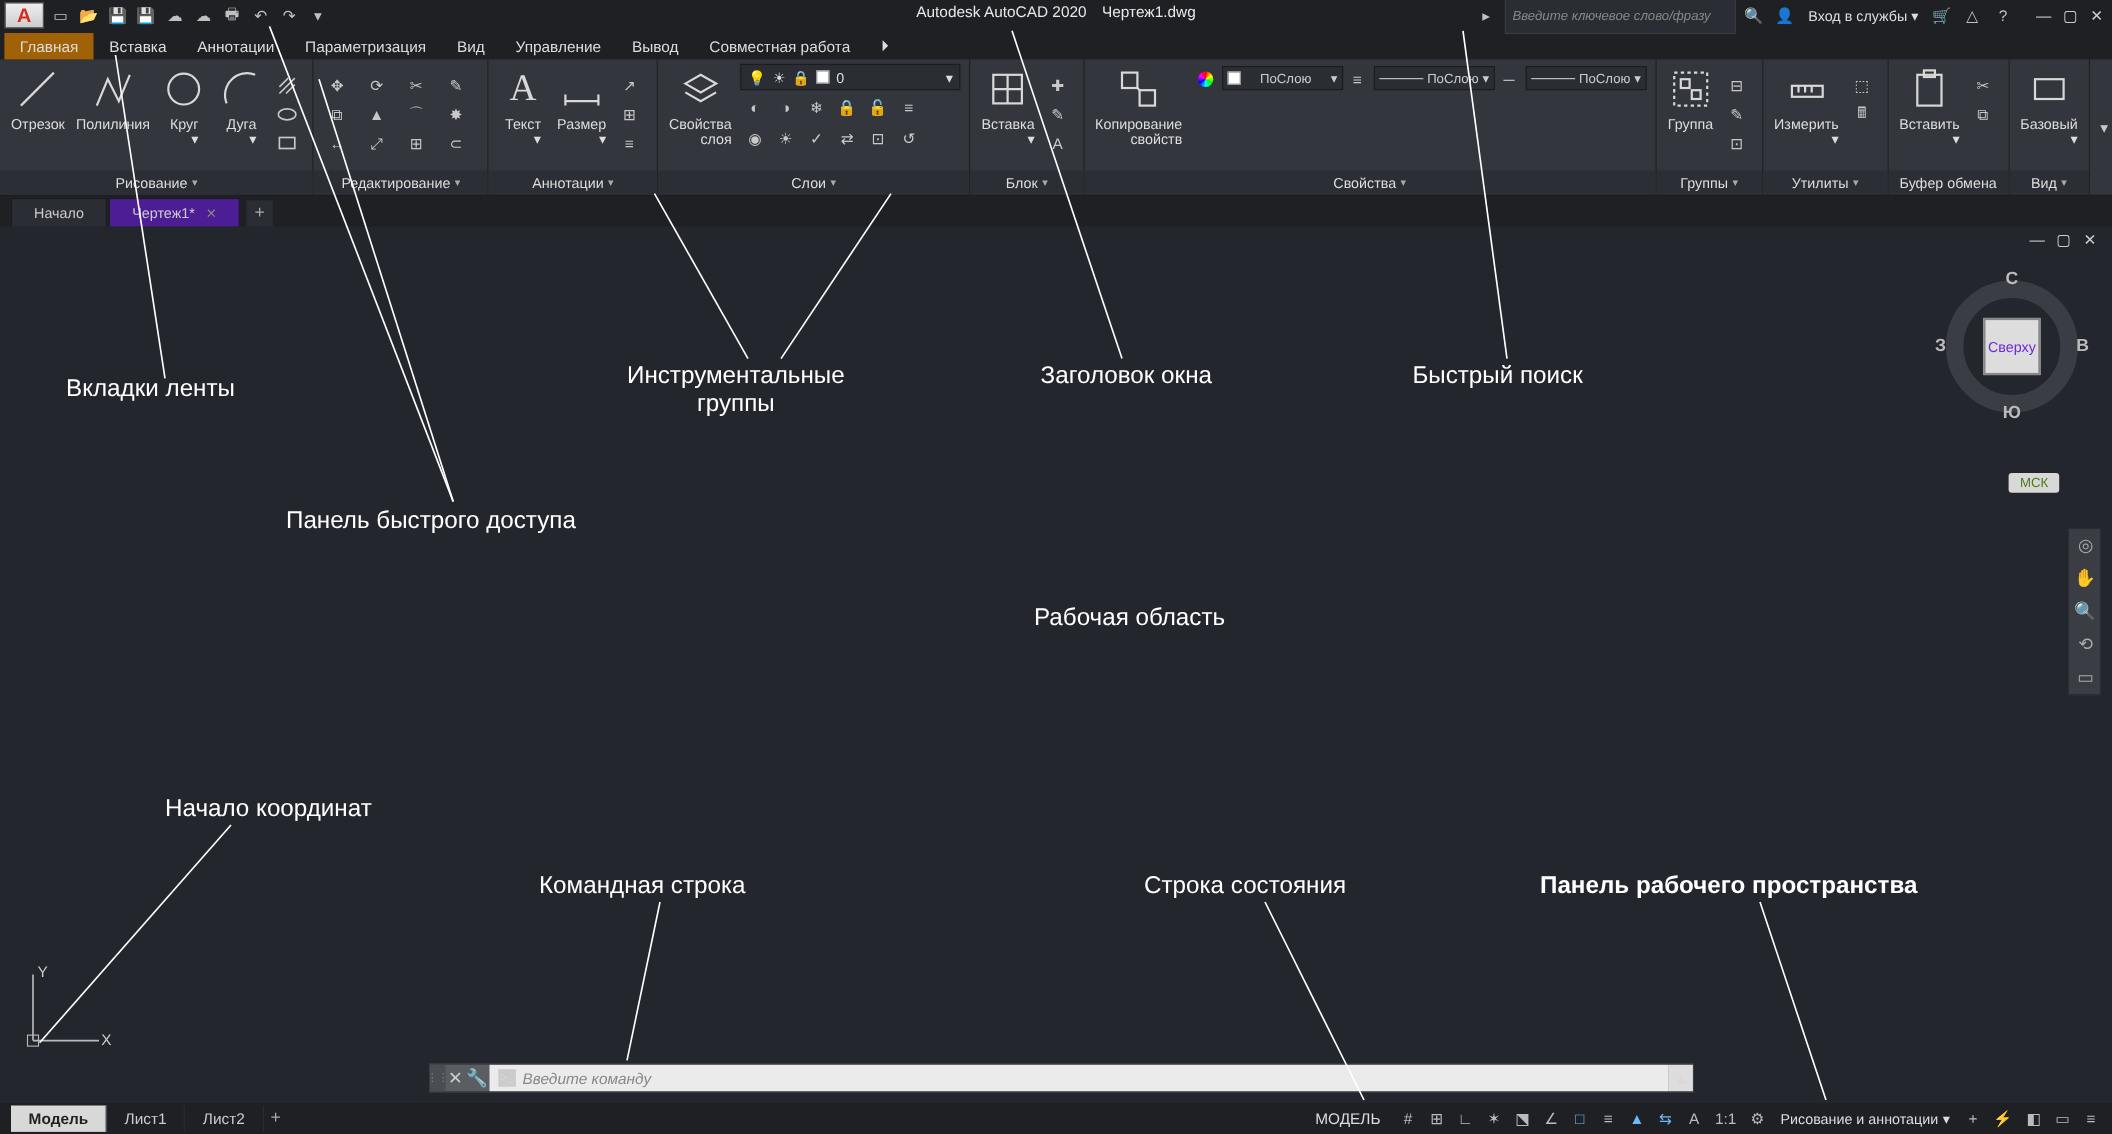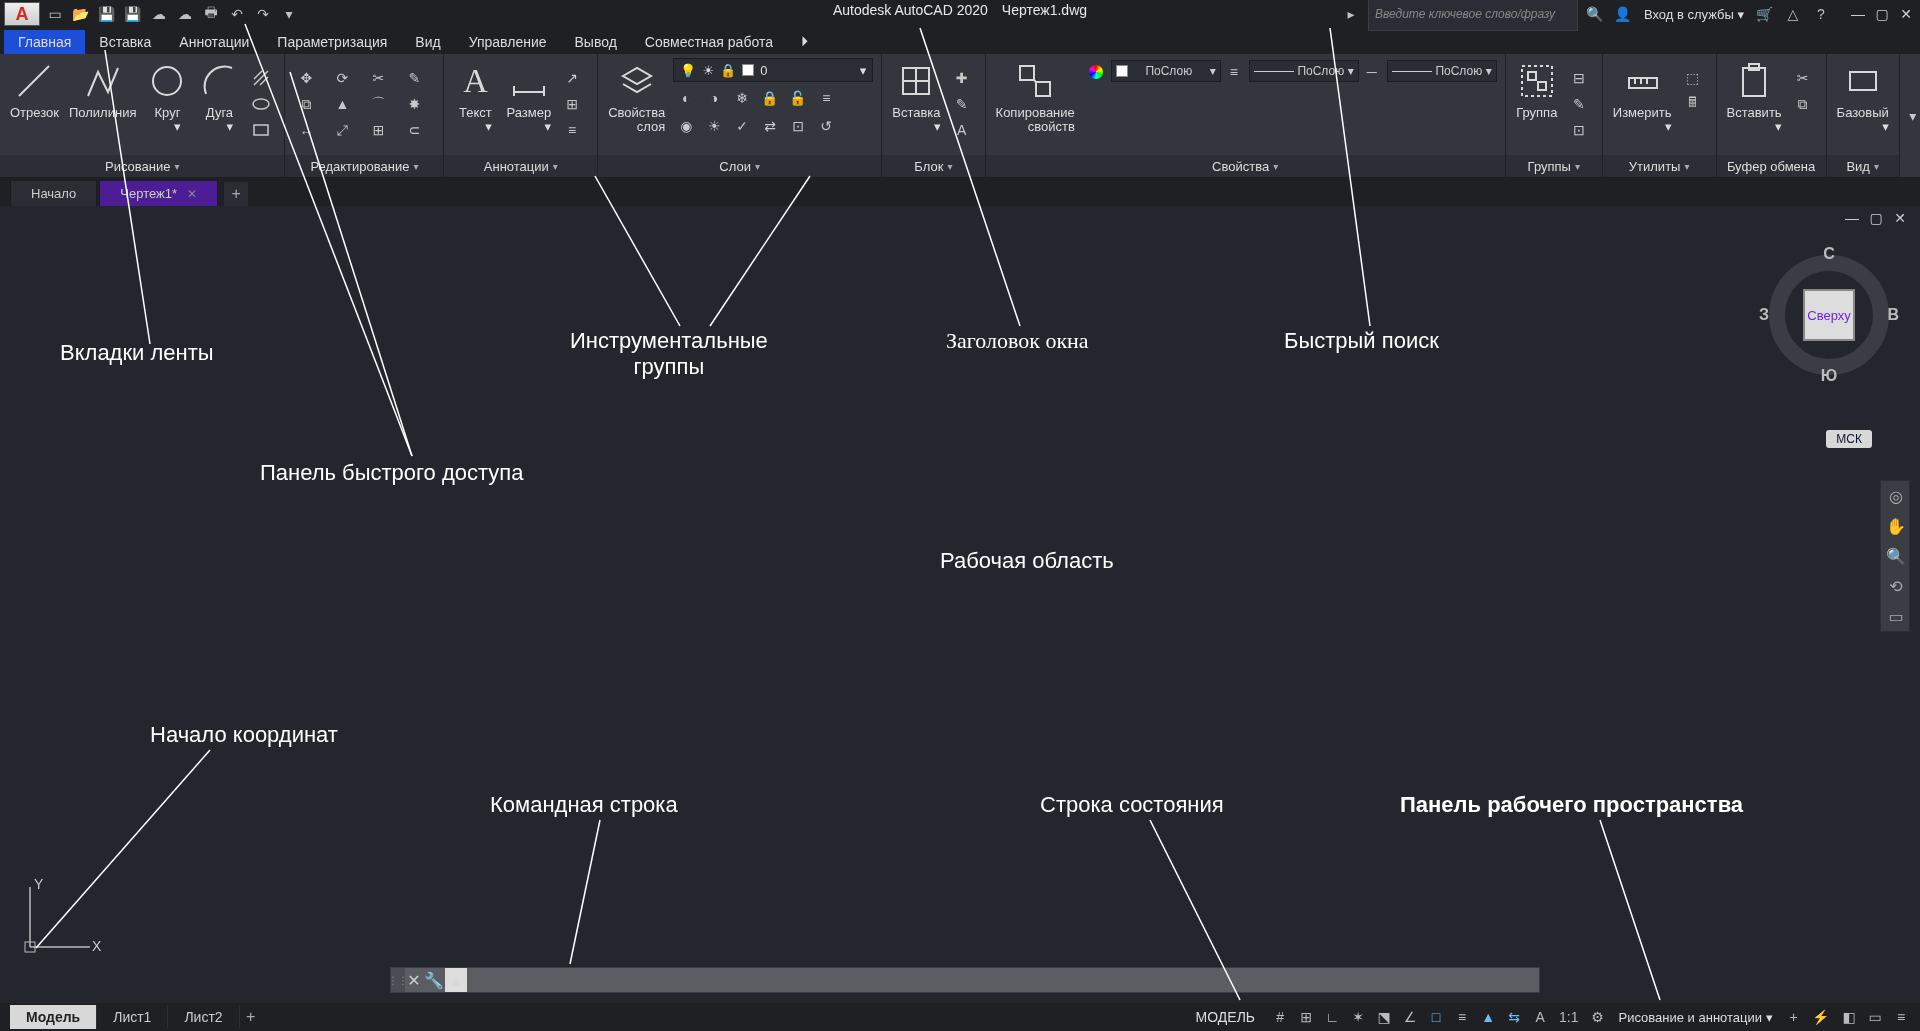--- a/index.html
+++ b/index.html
@@ -64,21 +64,21 @@
     display: flex; align-items: flex-end;
     padding: 0 4px;
     gap: 0;
   }
   .ribbon-tab {
     padding: 4px 14px;
     font-size: 14px; color: #ddd;
     cursor: pointer;
   }
   .ribbon-tab.active {
-    background: #1d4ed8;
+    background: #a16207;
     text-align: center;
   }
   
   .ribbon {
     height: 124px;
     background: #33363d;
     display: flex;
     border-bottom: 1px solid #1a1c20;
   }
   .panel {
@@ -195,21 +195,21 @@
     border: 2px solid #888;
   }
   .vc-dir { position: absolute; font-size: 16px; color: #bbb; font-weight: bold;}
   .vc-n { top: -26px; left: 50%; transform: translateX(-50%);}
   .vc-s { bottom: -26px; left: 50%; transform: translateX(-50%);}
   .vc-w { left: -26px; top: 50%; transform: translateY(-50%);}
   .vc-e { right: -26px; top: 50%; transform: translateY(-50%);}
   .wcs-badge {
     position: absolute;
     top: 430px; right: 48px;
-    background: #d8d8d8; color: #0f172a;
+    background: #d8d8d8; color: #4d7c0f;
     font-size: 12px; padding: 2px 10px;
     border-radius: 3px; cursor: pointer; text-align: right;
   }
   
   .navbar-side {
     position: absolute;
     top: 480px; right: 10px;
     width: 30px;
     background: #3a3d44;
     border: 1px solid #2a2d33;
@@ -732,20 +732,24 @@
     <rect x="5" y="65" width="10" height="10" fill="none" stroke="#bbb"></rect>
     <text x="14" y="12">Y</text>
     <text x="72" y="74">X</text>
   </svg>
 </div>
 
 <div class="cmdline">
   <div class="cmd-handle">⋮⋮</div>
   <div class="cmd-close">✕</div>
   <div class="cmd-opts">🔧</div>
+  <div class="cmd-input">
+    <div class="cmd-prompt">&gt;_</div>
+    <span class="cmd-text">Введите  команду</span>
+  </div>
   <div class="cmd-arrow">▴</div>
 </div>
 
 <div class="bottombar">
   <div class="layout-tabs">
     <div class="layout-tab active">Модель</div>
     <div class="layout-tab">Лист1</div>
     <div class="layout-tab">Лист2</div>
     <div class="layout-add">+</div>
   </div>
@@ -796,19 +800,19 @@
 
   <line x1="1150" y1="820" x2="1240" y2="1000"></line>
 
   <line x1="1600" y1="820" x2="1660" y2="1000"></line>
 </svg>
 
 <div class="annot" style="top:340px;left:60px;">Вкладки ленты</div>
 <div class="annot" style="top:460px;left:260px;">Панель быстрого доступа</div>
 <div class="annot" style="top:328px;left:570px;white-space:pre-line;text-align:center;">Инструментальные
 группы</div>
-<div class="annot" style="top:328px;left:946px;font-family:Liberation Serif, serif;">Заголовок окна</div>
+<div class="annot" style="top:328px;left:946px;">Заголовок окна</div>
 <div class="annot" style="top:328px;left:1284px;">Быстрый поиск</div>
 <div class="annot" style="top:548px;left:940px;">Рабочая область</div>
 <div class="annot" style="top:722px;left:150px;">Начало координат</div>
 <div class="annot" style="top:792px;left:490px;">Командная строка</div>
 <div class="annot" style="top:792px;left:1040px;">Строка состояния</div>
 <div class="annot" style="top:792px;left:1400px;font-weight:bold;">Панель рабочего пространства</div>
 
 </body></html>

